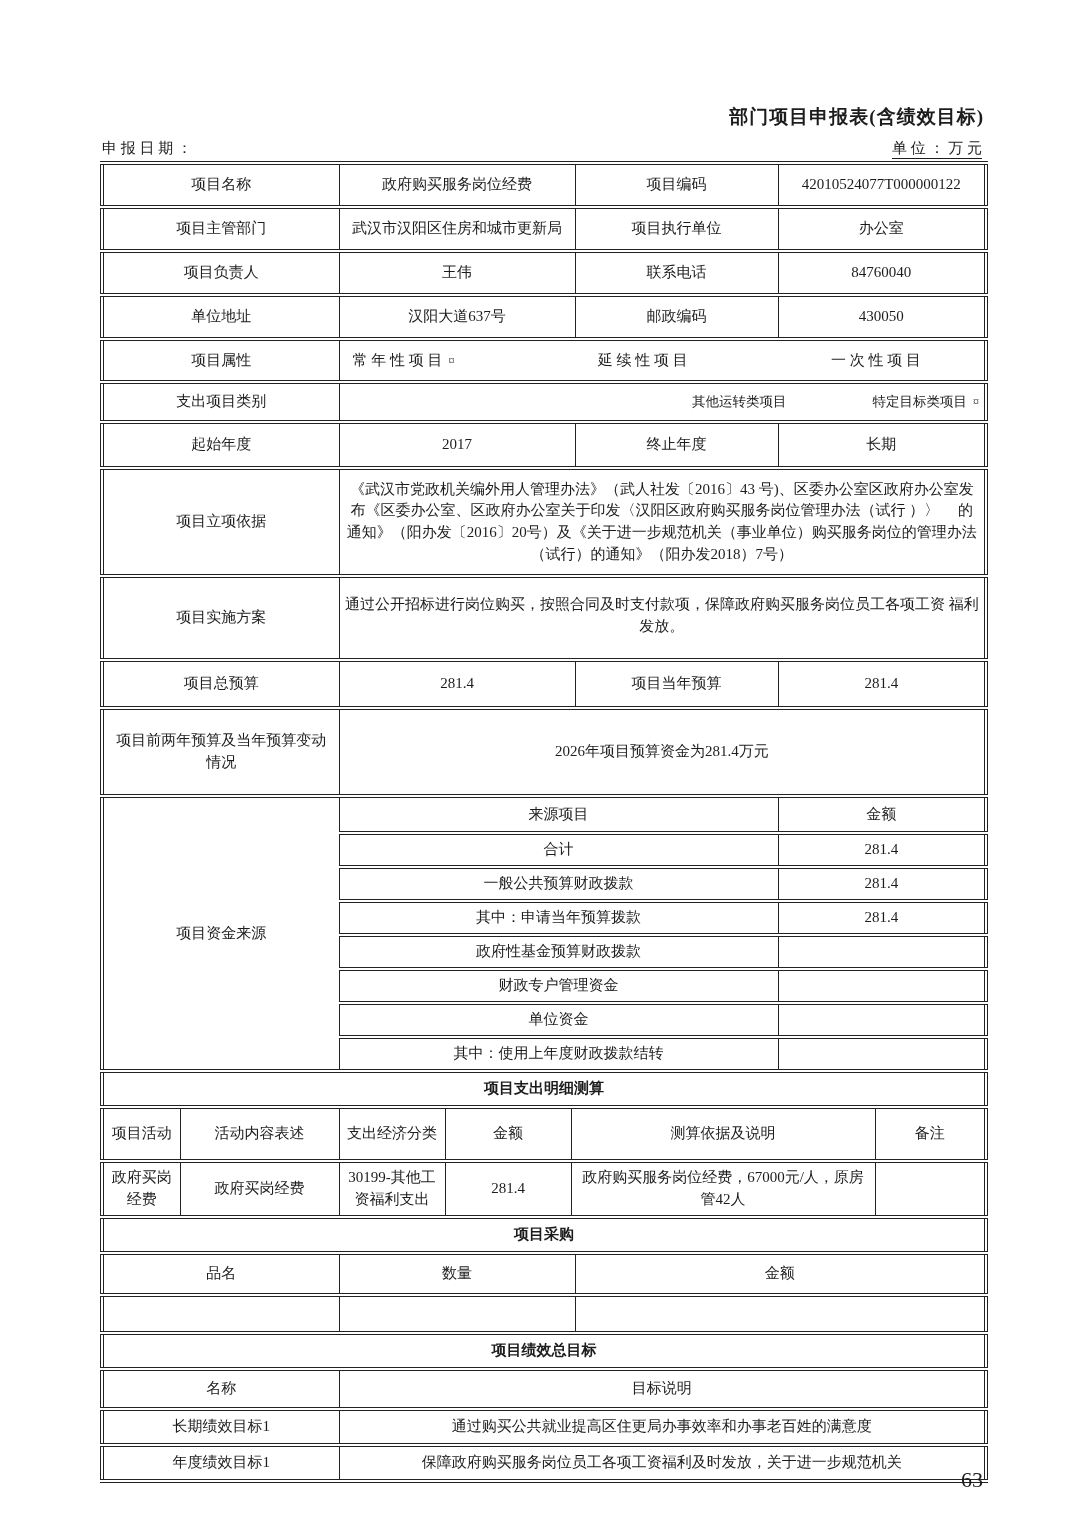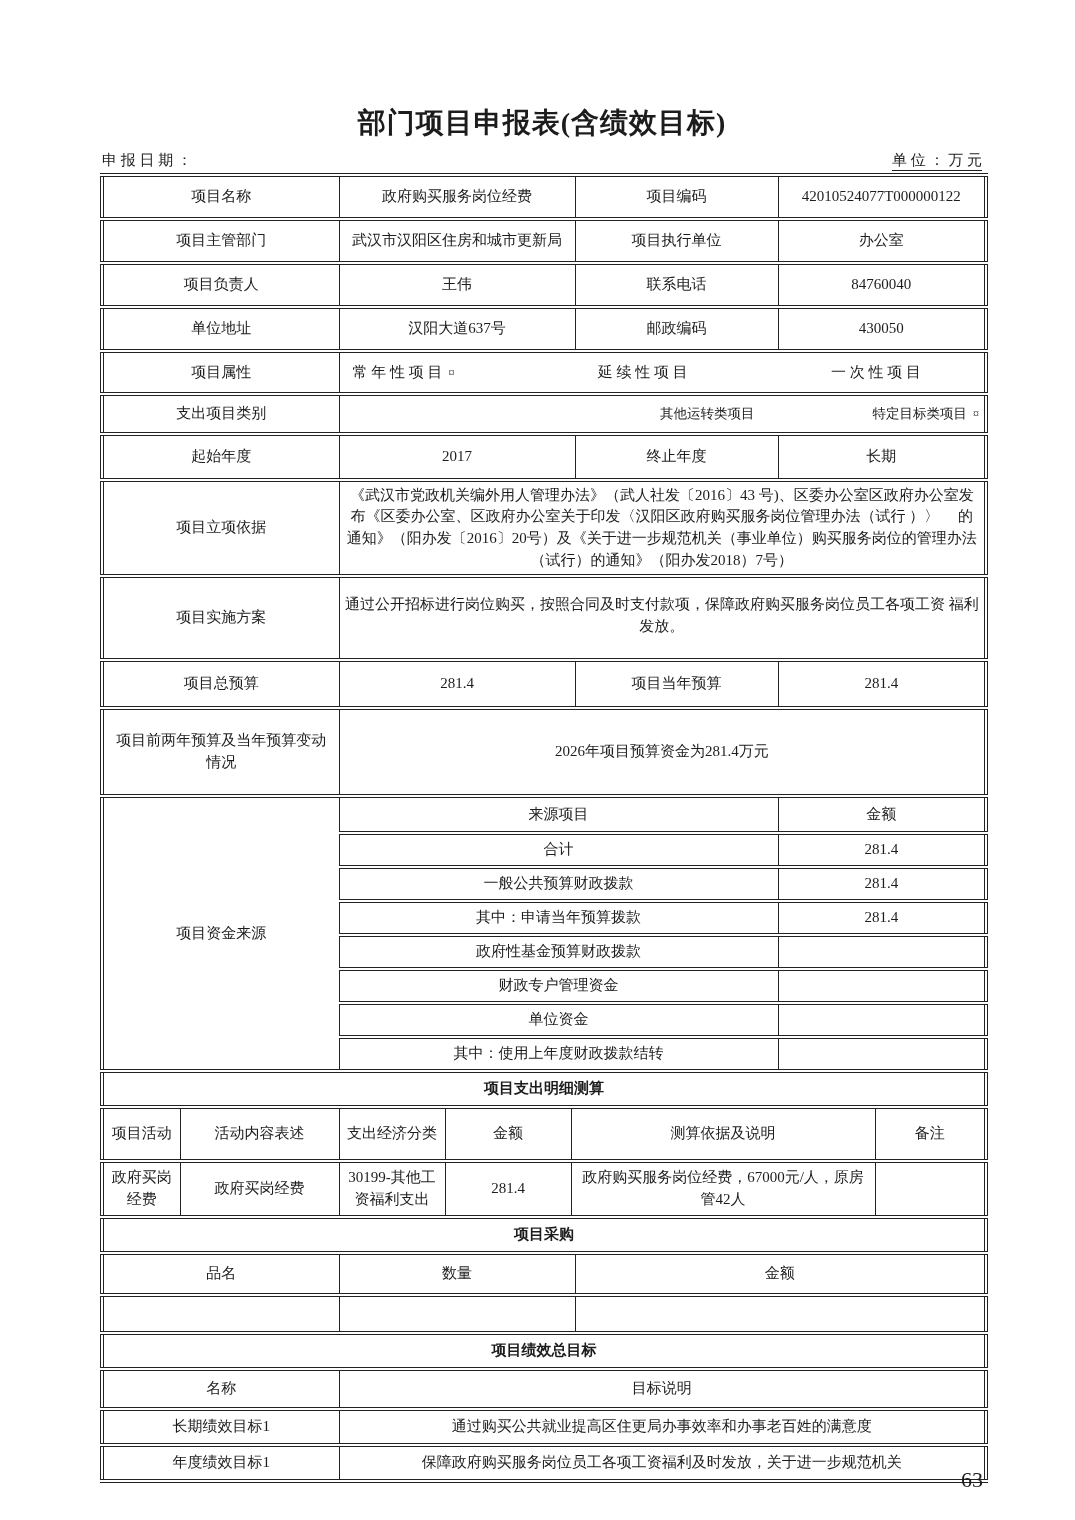--- a/index.html
+++ b/index.html
@@ -2,50 +2,50 @@
 <html><head>
 <meta charset="utf-8">
 <style>
   * { margin:0; padding:0; box-sizing:border-box; }
   html,body { background:#ffffff; }
   .page {
     position:relative; width:1075px; height:1520px; background:#ffffff;
     font-family:"Liberation Serif","DejaVu Serif",serif; color:#1c1c1c; overflow:hidden;
   }
   .content { position:absolute; left:100px; top:104px; width:884px; }
-  .doc-title { text-align:center; font-size:28px; font-weight:bold; letter-spacing:1px; }
+  .doc-title { text-align:right; font-size:19px; font-weight:bold; letter-spacing:1px; }
   .meta-row { display:flex; justify-content:space-between; align-items:flex-end;
               font-size:15px; margin-top:9px; margin-bottom:3px; padding:0 2px;gap:21px; }
   .meta-row .unit { text-decoration:underline; text-underline-offset:5px; }
 
   table.form { border-collapse:collapse; width:884px; table-layout:fixed;
                border:4px double #222; }
   table.form td {
     border-left:1px solid #222; border-right:1px solid #222;
     border-top:4px double #222; border-bottom:4px double #222;
     font-size:15px; text-align:center; vertical-align:middle;
     padding:2px 5px; line-height:1.45; word-break:break-all;
   }
   td.left  { text-align:left; padding-left:9px; }
   td.sec   { font-weight:bold; font-size:15.5px; }
 
   tr.h44 td { height:44px; }  tr.h43 td { height:43px; }
   tr.h40 td { height:40px; }  tr.h46 td { height:46px; }
-  tr.h96 td { height:96px; }  tr.h84 td { height:84px; }
+  tr.h96 td { height:108px; }  tr.h84 td { height:84px; }
   tr.h48 td { height:48px; }  tr.h88 td { height:88px; }
   tr.h37 td { height:37px; }  tr.h34 td { height:34px; }
   tr.h36 td { height:36px; }  tr.h54 td { height:54px; }
   tr.h56 td { height:56px; }  tr.h42 td { height:42px; }
   tr.h38 td { height:38px; }
 
   .opts { display:flex; justify-content:space-between; padding:0 58px 0 8px;
           font-size:15px; }
   .opts .marker, .cat .marker { font-size:12px; margin-left:6px; }
   .cat { display:flex; padding-left:6px; font-size:13.5px; text-align:left;justify-content:flex-end; }
-  .cat .second { margin-left:118px; }
+  .cat .second { margin-left:86px; }
   .basis-text { text-align:left; padding:4px 8px; line-height:1.6; font-size:14.5px; }
   .page-num { position:absolute; right:92px; top:1432px; font-size:22px;margin-top:35px; }
 </style>
 </head>
 <body>
 
 <div class="page">
   <div class="content">
 
     <div class="doc-title">部门项目申报表(含绩效目标)</div>

